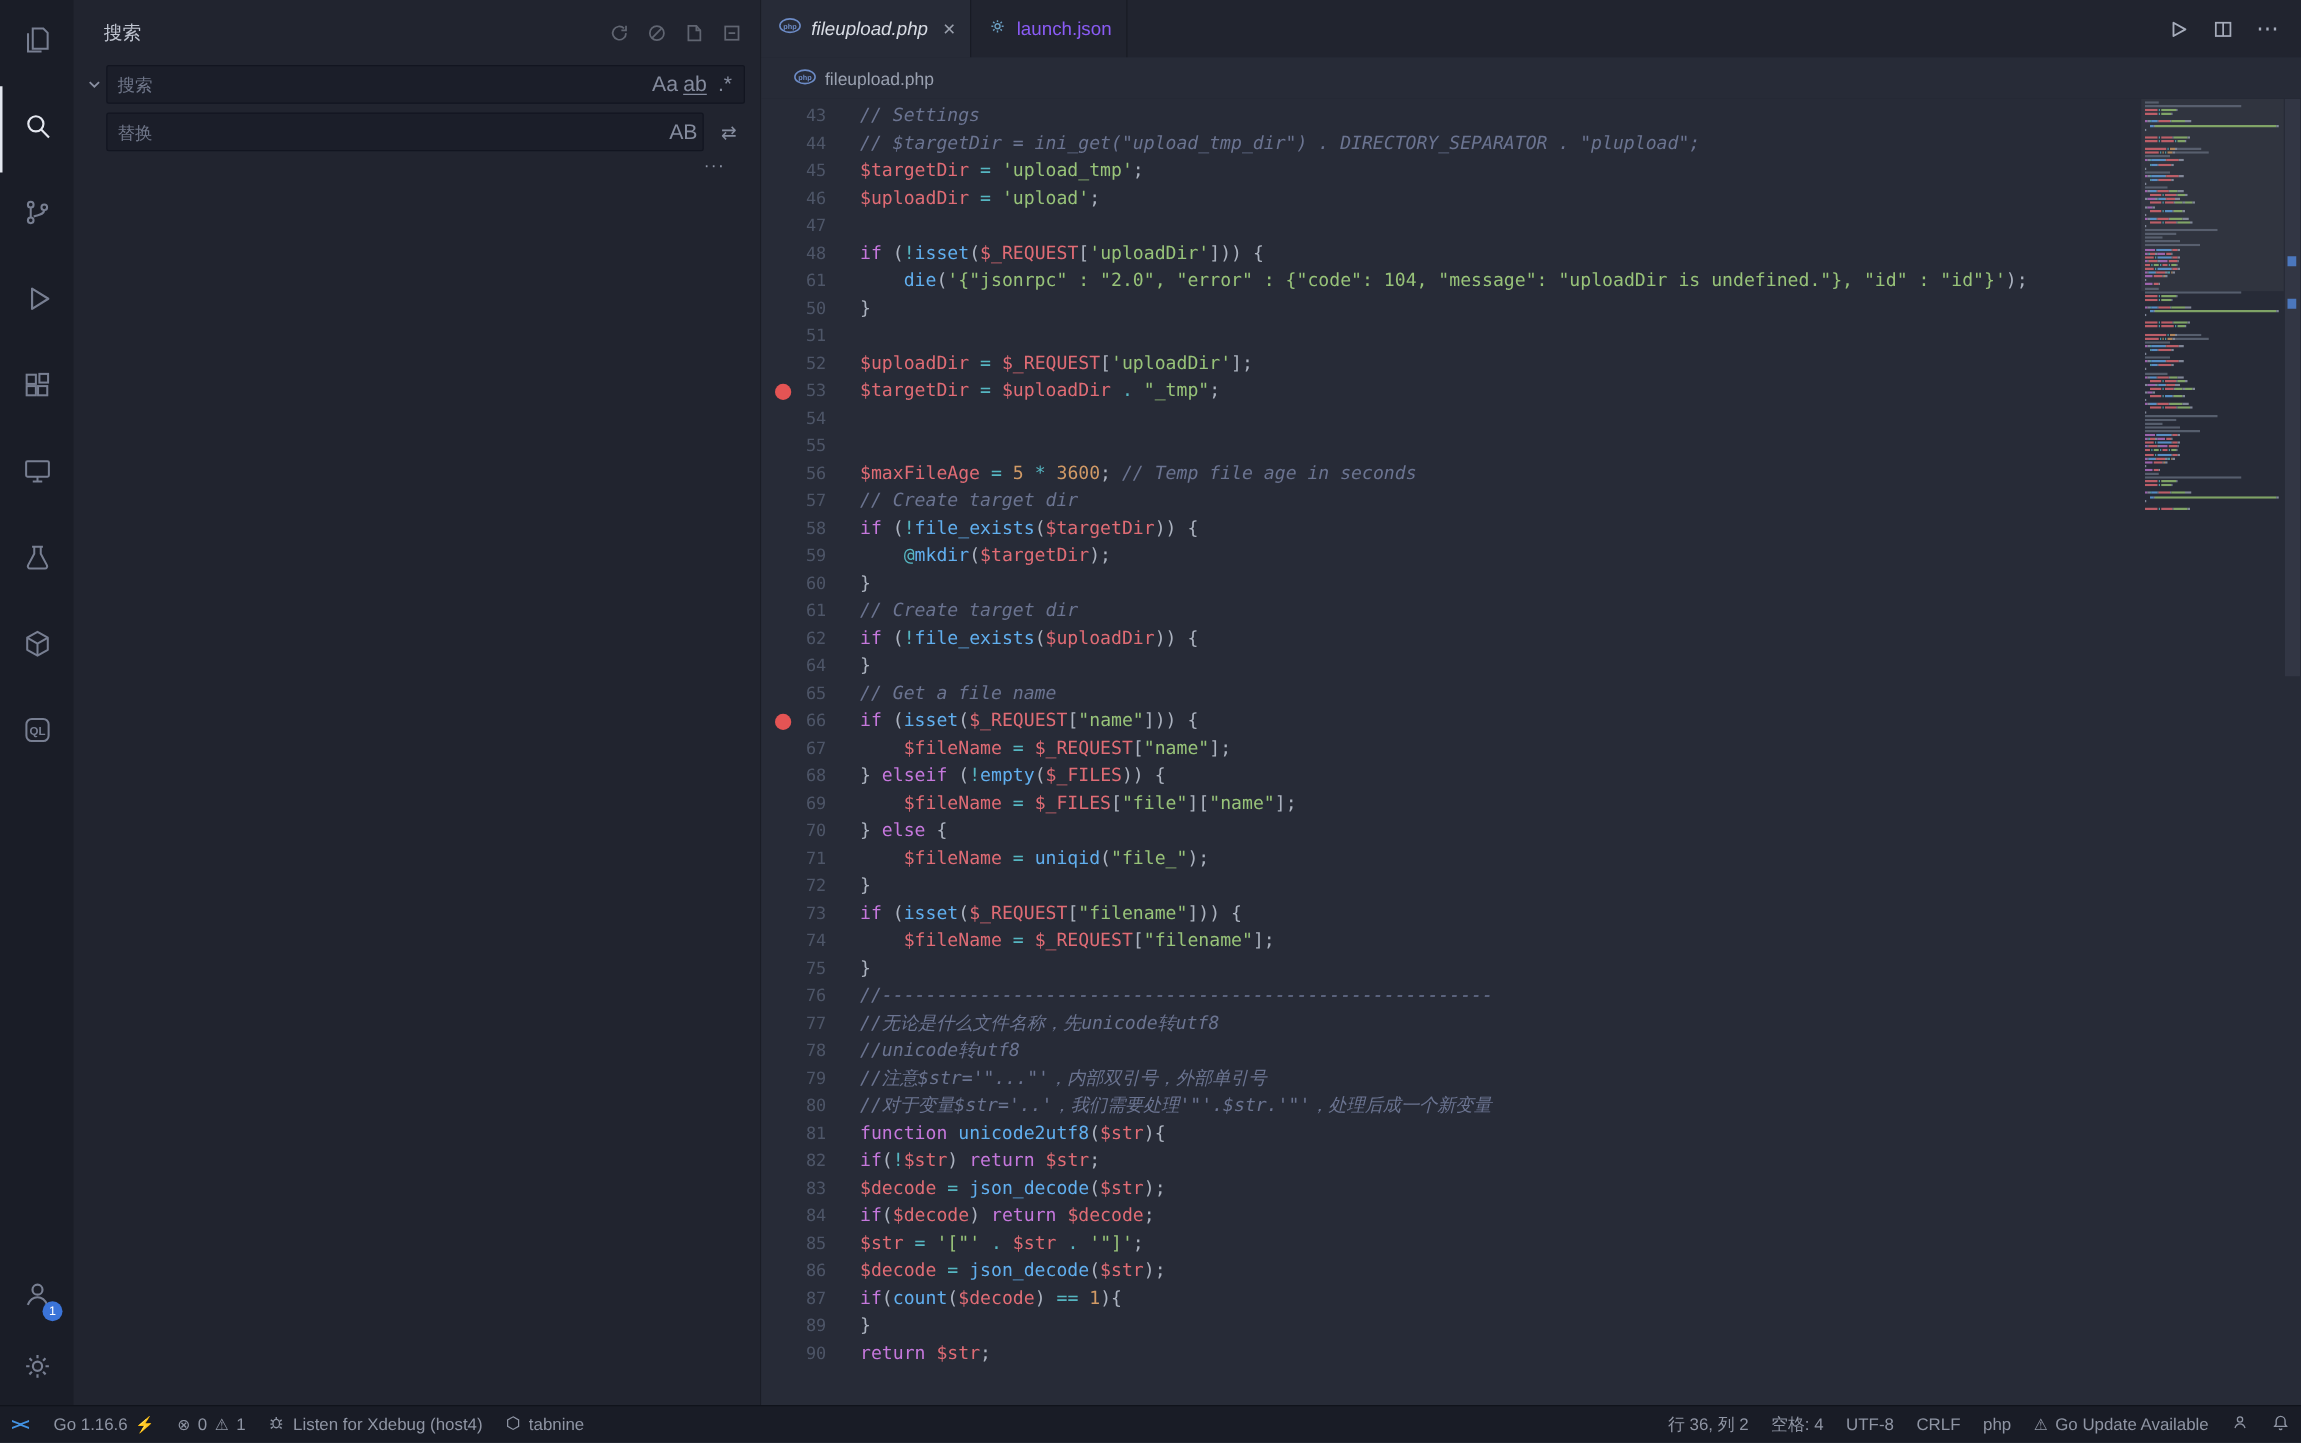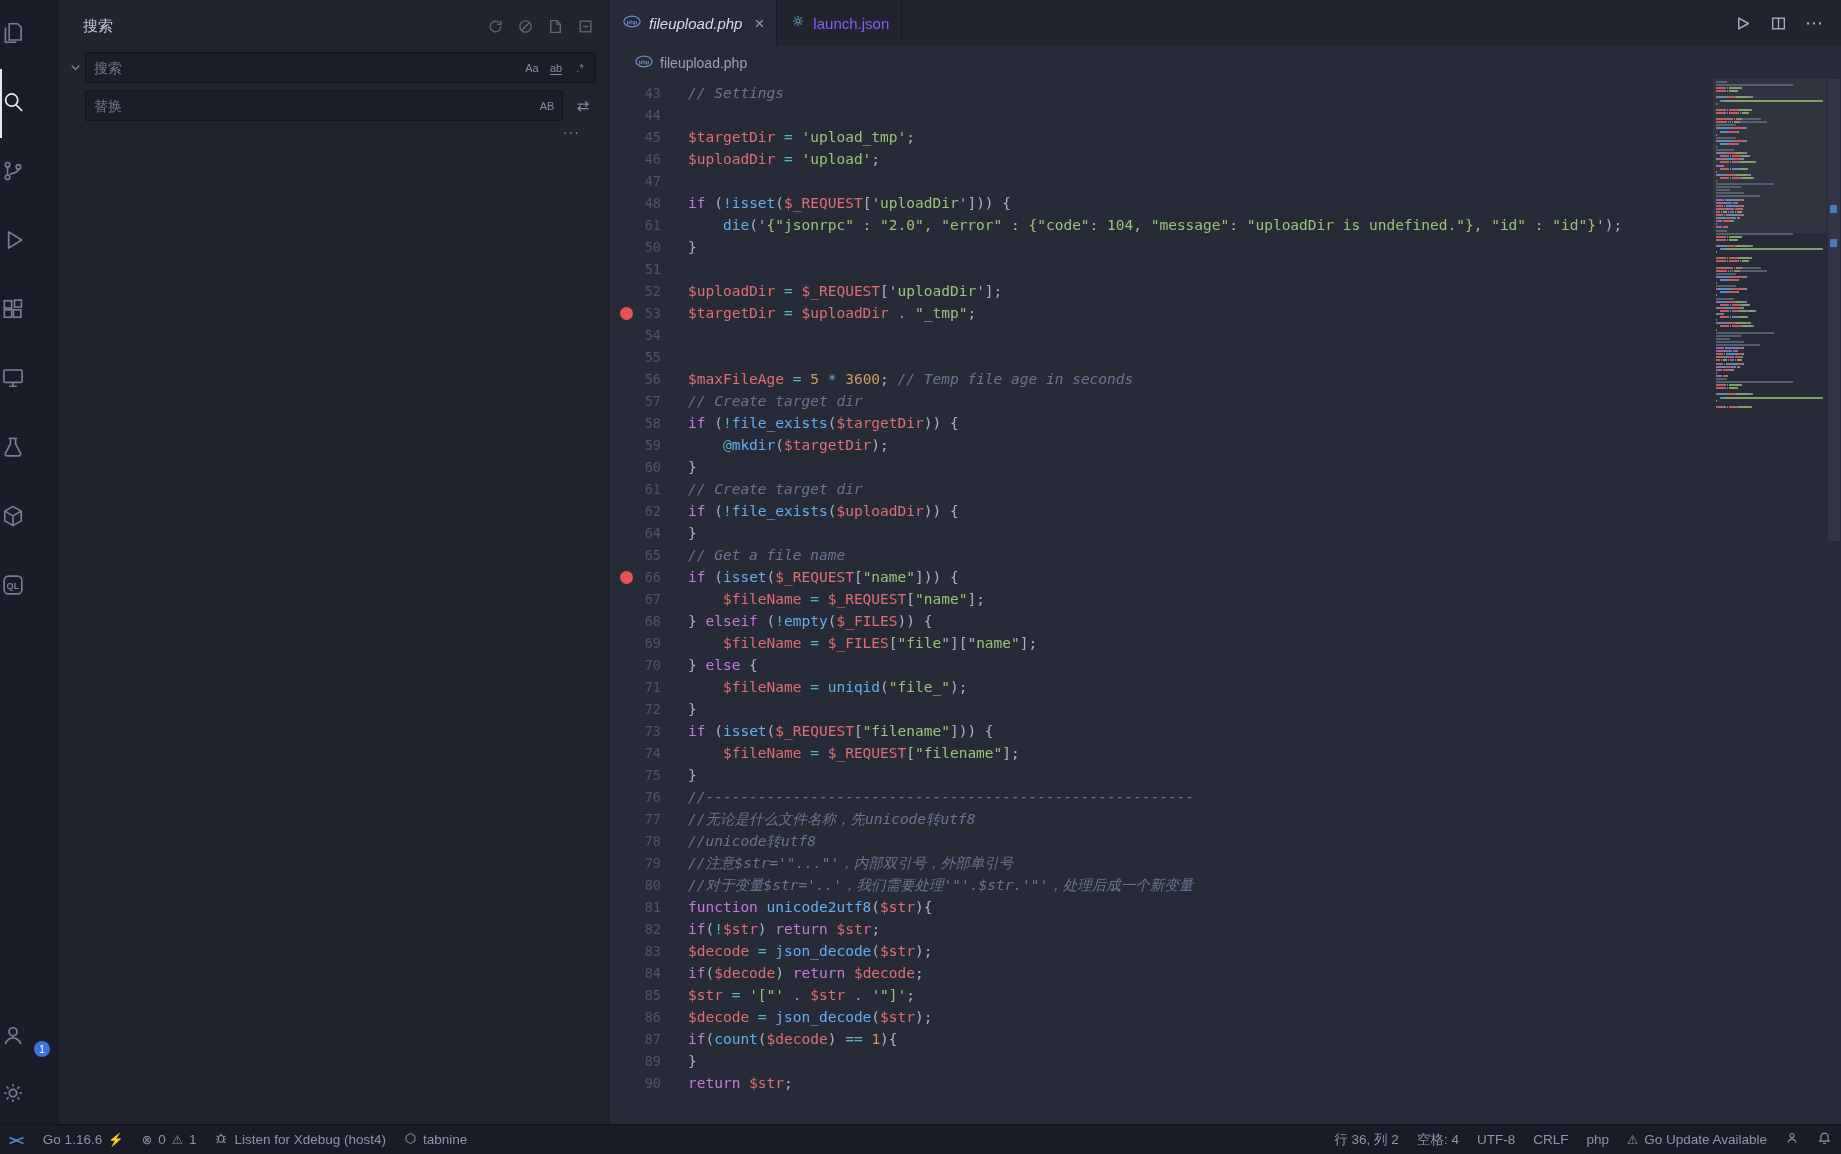--- a/index.html
+++ b/index.html
@@ -2,21 +2,21 @@
 <html><head>
 <meta charset="utf-8">
 <style>
   * { margin:0; padding:0; box-sizing:border-box; }
   html,body { width:1841px; height:1154px; overflow:hidden; background:#272b37;
               font-family:"Liberation Sans", sans-serif; }
   .app { display:flex; height:1124px; }
 
   
   .activitybar { width:59px; background:#1a1d27; display:flex; flex-direction:column; align-items:center; }
-  .ab-icon { width:59px; height:69px; display:flex; align-items:center; 
+  .ab-icon { width:59px; height:69px; display:flex; align-items:center; justify-content:center;
              color:#787f92; position:relative; cursor:pointer; }
   .ab-icon.active { color:#e4e7ef; box-shadow: inset 2px 0 0 #e4e7ef; }
   .ab-icon.bottom { height:58px; }
   .ab-spacer { flex:1; }
   .badge { position:absolute; right:9px; bottom:9px; background:#3b74d9; color:#fff; font-size:10px;
            border-radius:50%; width:16px; height:16px; display:flex; align-items:center; justify-content:center; }
 
   
   .sidebar { width:550px; background:#21242f; border-right:1px solid #1a1d26; display:flex; flex-direction:column; }
   .sidebar-header { height:44px; display:flex; align-items:center; padding:8px 12px 0 24px; }
@@ -27,21 +27,21 @@
   .twisty { width:20px; padding-top:8px; color:#8a90a2; display:flex; justify-content:center; }
   .search-fields { flex:1; }
   .input-wrap { background:#1b1e29; border:1px solid #121520; height:31px; display:flex; align-items:center;
                 border-radius:2px; padding-left:8px; }
   .input-wrap.search-box { margin-bottom:7px; }
   .input-wrap input { flex:1; background:transparent; border:none; outline:none; color:#a9b0c0;
                       font-size:14px; font-family:"Liberation Sans", sans-serif; min-width:0; }
   .input-wrap input::placeholder { color:#6f7689; }
   .input-actions { display:flex; gap:2px; padding-right:4px; }
   .opt { min-width:22px; height:22px; display:flex; align-items:center; justify-content:center;
-         color:#858c9e; font-size:11px; border-radius:3px; cursor:pointer; }
+         color:#858c9e; font-size:17px; border-radius:3px; cursor:pointer; }
   .opt.ww { text-decoration:underline; text-underline-offset:2px; }
   .replace-row { display:flex; align-items:center; }
   .replace-row .input-wrap { flex:1; }
   .replace-all-btn { width:26px; height:26px; margin-left:7px; color:#858c9e; display:flex;
                      align-items:center; justify-content:center; font-size:15px; cursor:pointer; }
   .more-row { display:flex; justify-content:flex-end; padding:3px 16px 0 0; color:#9096a8;
               font-size:14px; letter-spacing:1px; }
   .more-row span { cursor:pointer; }
 
   
@@ -275,21 +275,21 @@
     <div class="breadcrumb">
       <span class="file-icon"><svg viewBox="0 0 20 14" width="18" height="13">
             <ellipse cx="10" cy="7" rx="9" ry="6" fill="none" stroke="#6d8cc7" stroke-width="1.4"></ellipse>
             <text x="10" y="9.6" text-anchor="middle" font-size="6.5" fill="#6d8cc7" font-family="Liberation Sans, sans-serif" font-weight="bold">php</text>
           </svg></span>
       <span>fileupload.php</span>
     </div>
     <div class="editor">
       <div class="code" id="code">
           <div class="code-line"><span class="gutter"><span class="lnum">43</span></span><span class="ltext"><span class="tk-c">// Settings</span></span></div>
-          <div class="code-line"><span class="gutter"><span class="lnum">44</span></span></div>
+          <div class="code-line"><span class="gutter"><span class="lnum">44</span></span><span class="ltext"><span class="tk-c">// $targetDir = ini_get("upload_tmp_dir") . DIRECTORY_SEPARATOR . "plupload";</span></span></div>
           <div class="code-line"><span class="gutter"><span class="lnum">45</span></span><span class="ltext"><span class="tk-v">$targetDir</span><span class="tk-w"> </span><span class="tk-o">=</span><span class="tk-w"> </span><span class="tk-s">'upload_tmp'</span><span class="tk-w">;</span></span></div>
           <div class="code-line"><span class="gutter"><span class="lnum">46</span></span><span class="ltext"><span class="tk-v">$uploadDir</span><span class="tk-w"> </span><span class="tk-o">=</span><span class="tk-w"> </span><span class="tk-s">'upload'</span><span class="tk-w">;</span></span></div>
           <div class="code-line"><span class="gutter"><span class="lnum">47</span></span><span class="ltext"></span></div>
           <div class="code-line"><span class="gutter"><span class="lnum">48</span></span><span class="ltext"><span class="tk-k">if</span><span class="tk-w"> (</span><span class="tk-o">!</span><span class="tk-f">isset</span><span class="tk-w">(</span><span class="tk-v">$_REQUEST</span><span class="tk-w">[</span><span class="tk-s">'uploadDir'</span><span class="tk-w">])) {</span></span></div>
           <div class="code-line"><span class="gutter"><span class="lnum">61</span></span><span class="ltext"><span class="tk-w">    </span><span class="tk-f">die</span><span class="tk-w">(</span><span class="tk-s">'{"jsonrpc" : "2.0", "error" : {"code": 104, "message": "uploadDir is undefined."}, "id" : "id"}'</span><span class="tk-w">);</span></span></div>
           <div class="code-line"><span class="gutter"><span class="lnum">50</span></span><span class="ltext"><span class="tk-w">}</span></span></div>
           <div class="code-line"><span class="gutter"><span class="lnum">51</span></span><span class="ltext"></span></div>
           <div class="code-line"><span class="gutter"><span class="lnum">52</span></span><span class="ltext"><span class="tk-v">$uploadDir</span><span class="tk-w"> </span><span class="tk-o">=</span><span class="tk-w"> </span><span class="tk-v">$_REQUEST</span><span class="tk-w">[</span><span class="tk-s">'uploadDir'</span><span class="tk-w">];</span></span></div>
           <div class="code-line"><span class="gutter"><span class="bp"></span><span class="lnum">53</span></span><span class="ltext"><span class="tk-v">$targetDir</span><span class="tk-w"> </span><span class="tk-o">=</span><span class="tk-w"> </span><span class="tk-v">$uploadDir</span><span class="tk-w"> </span><span class="tk-o">.</span><span class="tk-w"> </span><span class="tk-s">"_tmp"</span><span class="tk-w">;</span></span></div>
           <div class="code-line"><span class="gutter"><span class="lnum">54</span></span><span class="ltext"></span></div>

